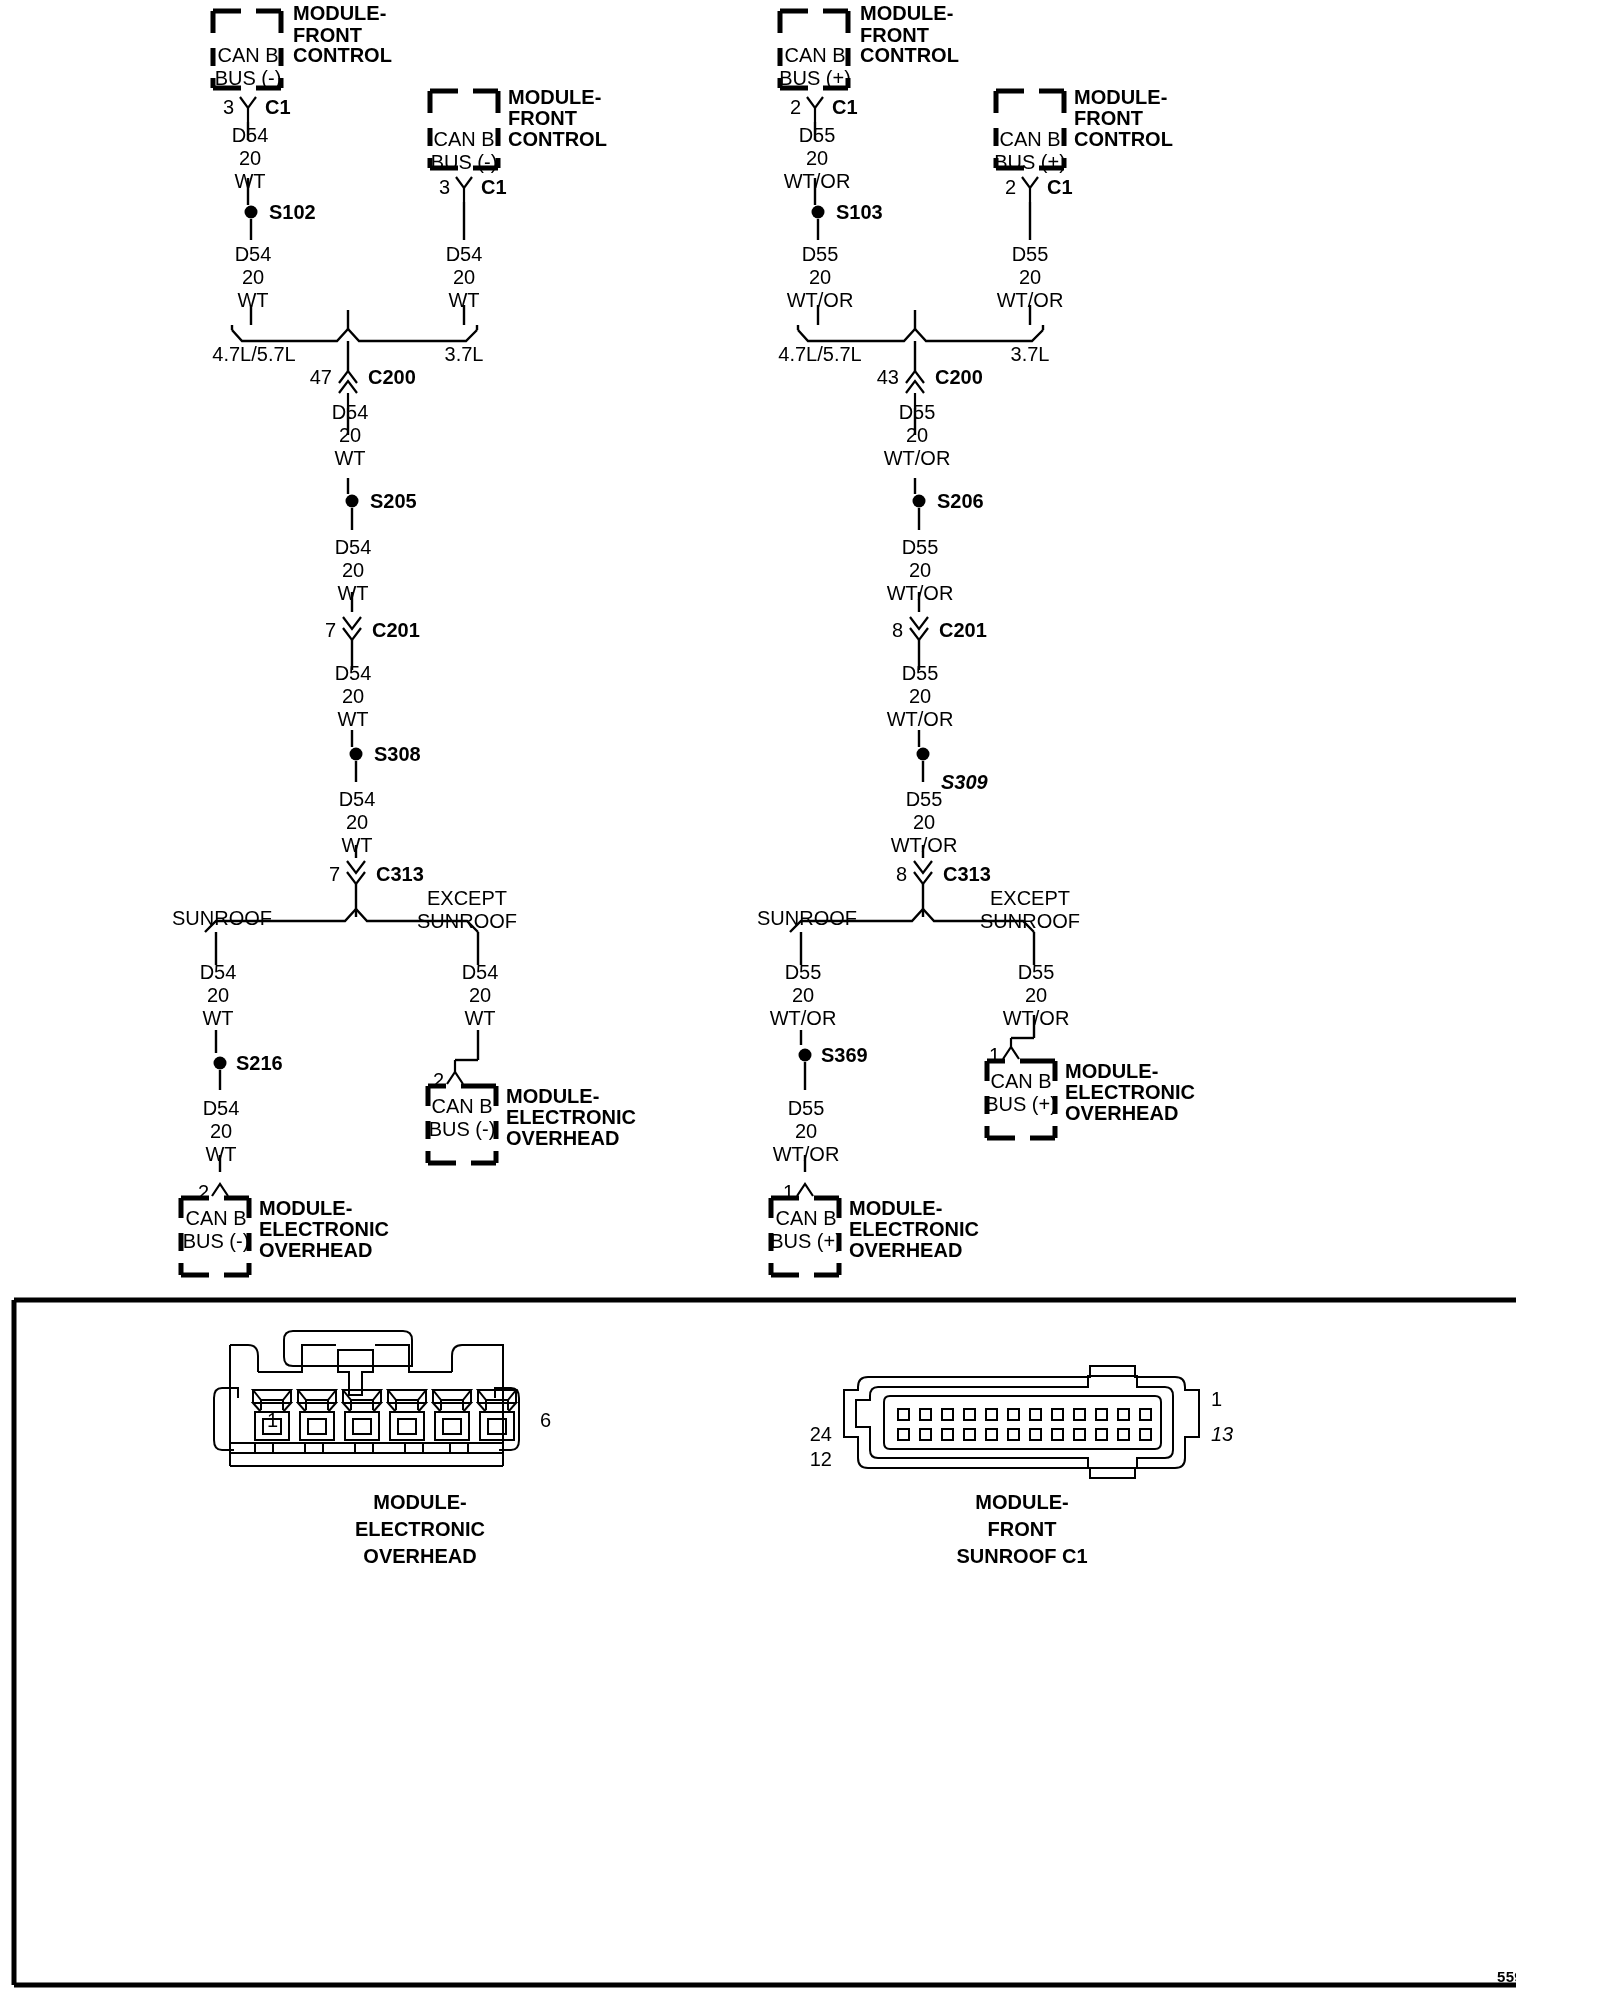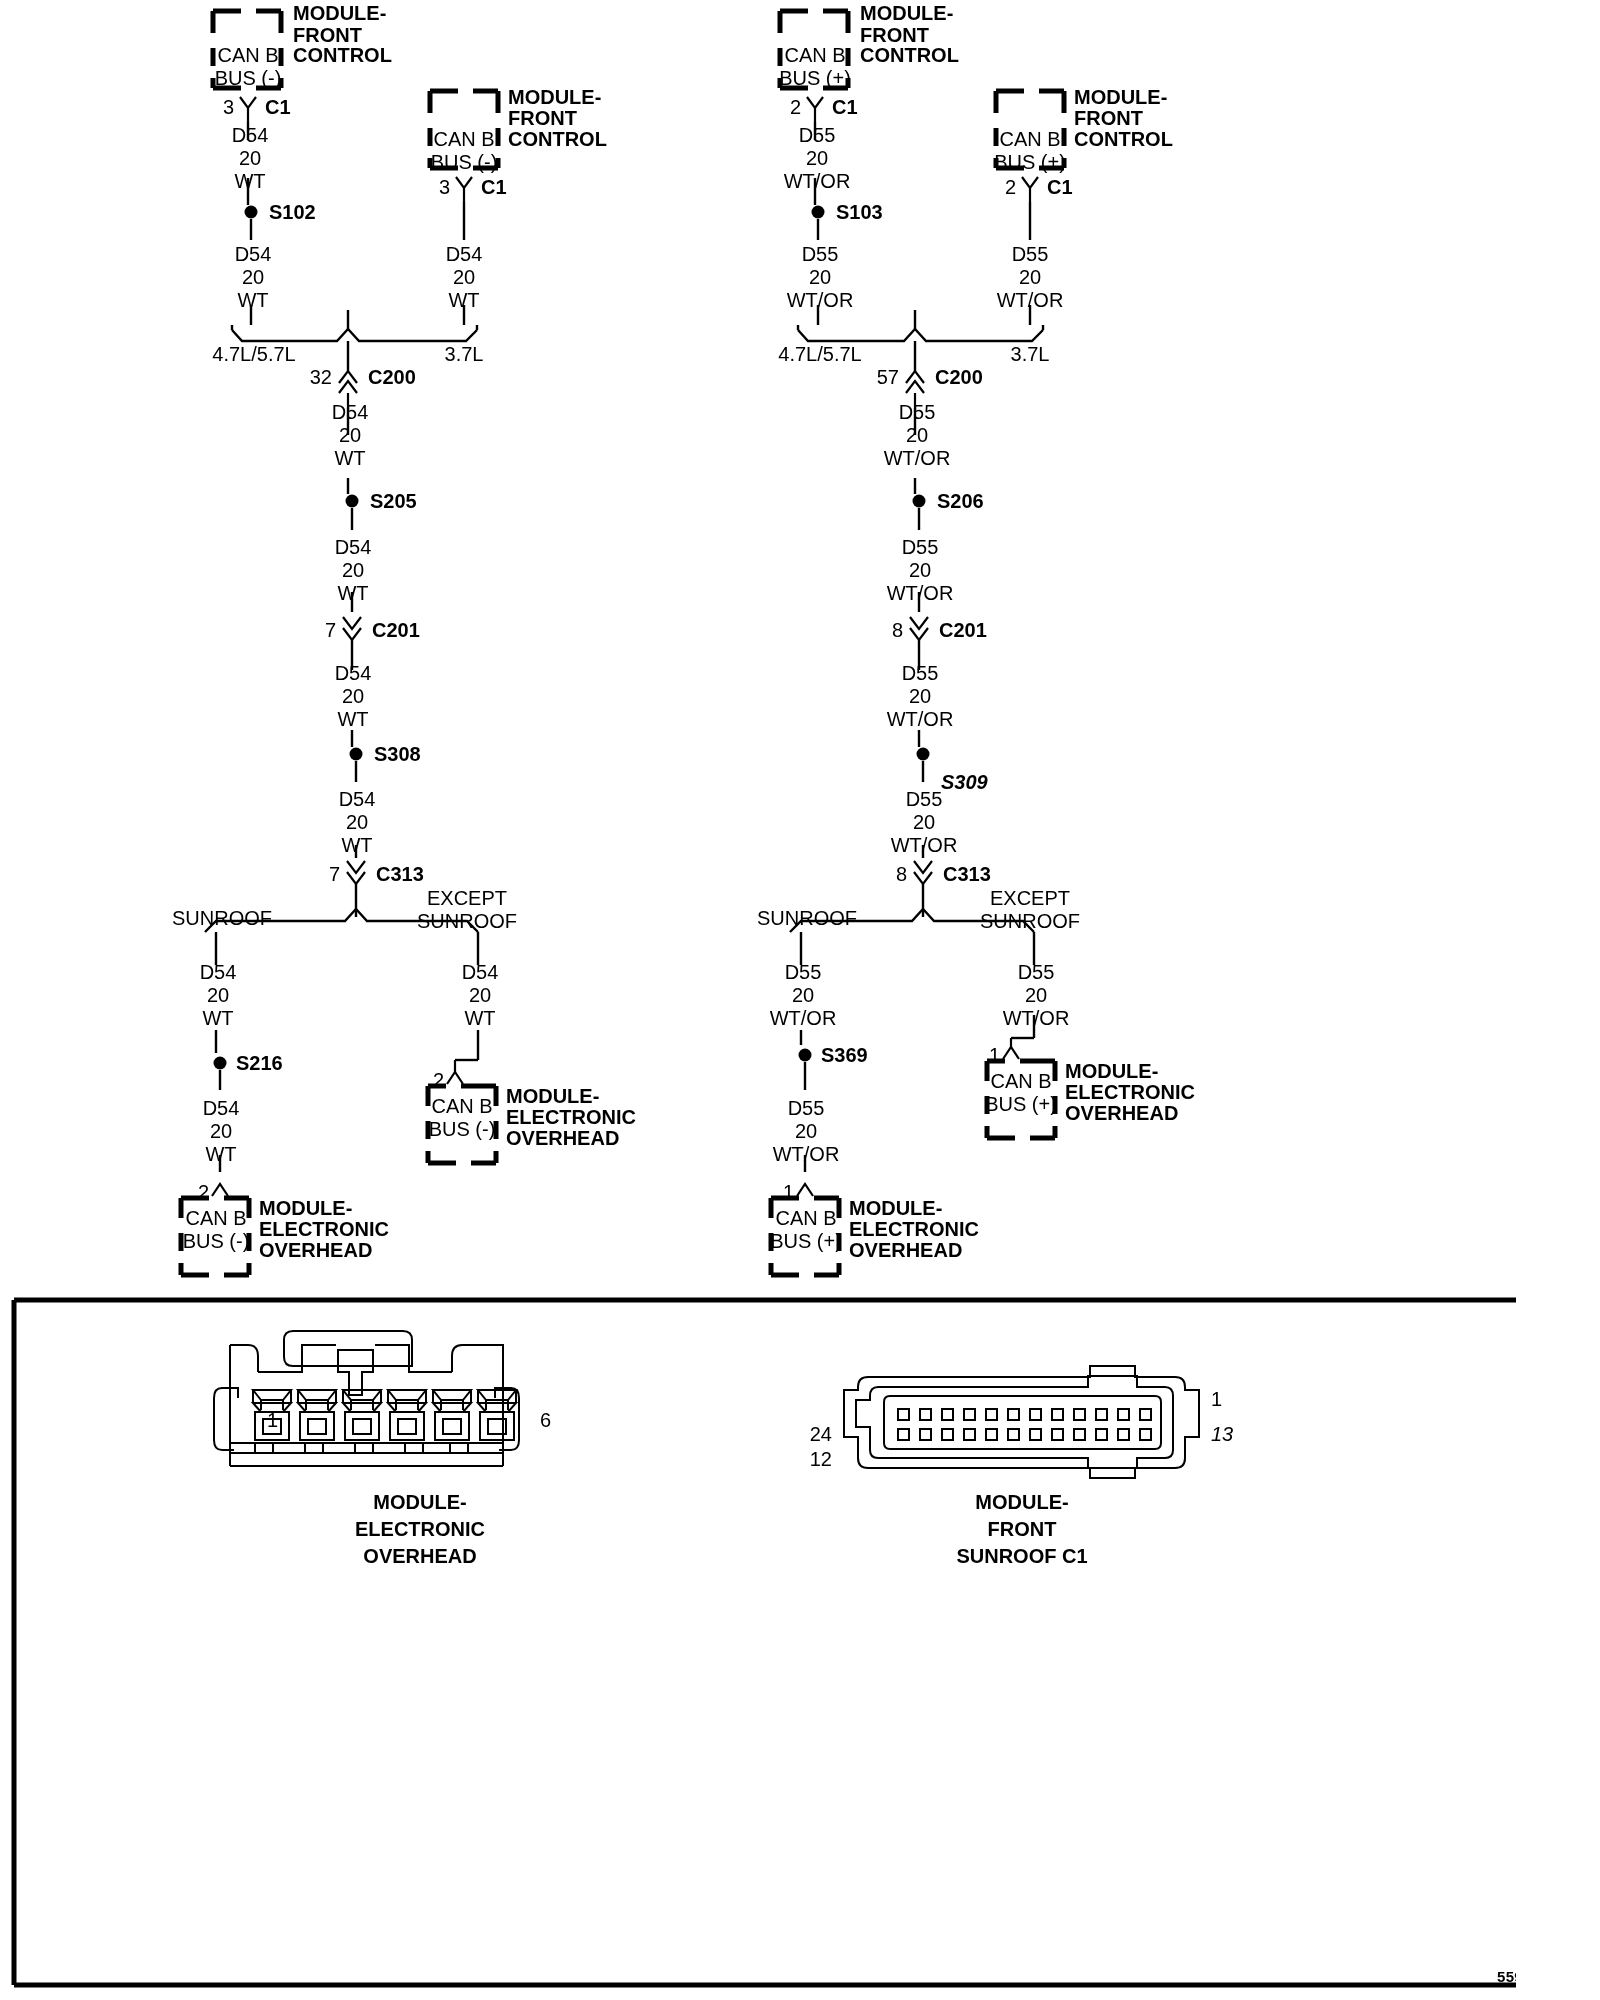--- a/index.html
+++ b/index.html
@@ -334,21 +334,21 @@
 <div class="tx ctr" style="left:464px;top:129px;">CAN B</div>
 <div class="tx ctr" style="left:464px;top:152px;">BUS (-)</div>
 <div class="tx rgt" style="left:450px;top:177px;">3</div>
 <div class="tx tb" style="left:481px;top:177px;">C1</div>
 <div class="tx ctr" style="left:464px;top:244px;">D54</div>
 <div class="tx ctr" style="left:464px;top:267px;">20</div>
 <div class="tx ctr" style="left:464px;top:290px;">WT</div>
 
 <div class="tx ctr" style="left:254px;top:344px;">4.7L/5.7L</div>
 <div class="tx ctr" style="left:464px;top:344px;">3.7L</div>
-<div class="tx rgt" style="left:332px;top:367px;">32</div>
+<div class="tx rgt" style="left:332px;top:367px;">47</div>
 <div class="tx tb" style="left:368px;top:367px;">C200</div>
 
 <div class="tx ctr" style="left:350px;top:402px;">D54</div>
 <div class="tx ctr" style="left:350px;top:425px;">20</div>
 <div class="tx ctr" style="left:350px;top:448px;">WT</div>
 <div class="tx tb" style="left:370px;top:491px;">S205</div>
 <div class="tx ctr" style="left:353px;top:537px;">D54</div>
 <div class="tx ctr" style="left:353px;top:560px;">20</div>
 <div class="tx ctr" style="left:353px;top:583px;">WT</div>
 <div class="tx rgt" style="left:336px;top:620px;">7</div>
@@ -414,21 +414,21 @@
 <div class="tx ctr" style="left:1030px;top:129px;">CAN B</div>
 <div class="tx ctr" style="left:1030px;top:152px;">BUS (+)</div>
 <div class="tx rgt" style="left:1016px;top:177px;">2</div>
 <div class="tx tb" style="left:1047px;top:177px;">C1</div>
 <div class="tx ctr" style="left:1030px;top:244px;">D55</div>
 <div class="tx ctr" style="left:1030px;top:267px;">20</div>
 <div class="tx ctr" style="left:1030px;top:290px;">WT/OR</div>
 
 <div class="tx ctr" style="left:820px;top:344px;">4.7L/5.7L</div>
 <div class="tx ctr" style="left:1030px;top:344px;">3.7L</div>
-<div class="tx rgt" style="left:899px;top:367px;">57</div>
+<div class="tx rgt" style="left:899px;top:367px;">43</div>
 <div class="tx tb" style="left:935px;top:367px;">C200</div>
 
 <div class="tx ctr" style="left:917px;top:402px;">D55</div>
 <div class="tx ctr" style="left:917px;top:425px;">20</div>
 <div class="tx ctr" style="left:917px;top:448px;">WT/OR</div>
 <div class="tx tb" style="left:937px;top:491px;">S206</div>
 <div class="tx ctr" style="left:920px;top:537px;">D55</div>
 <div class="tx ctr" style="left:920px;top:560px;">20</div>
 <div class="tx ctr" style="left:920px;top:583px;">WT/OR</div>
 <div class="tx rgt" style="left:903px;top:620px;">8</div>

